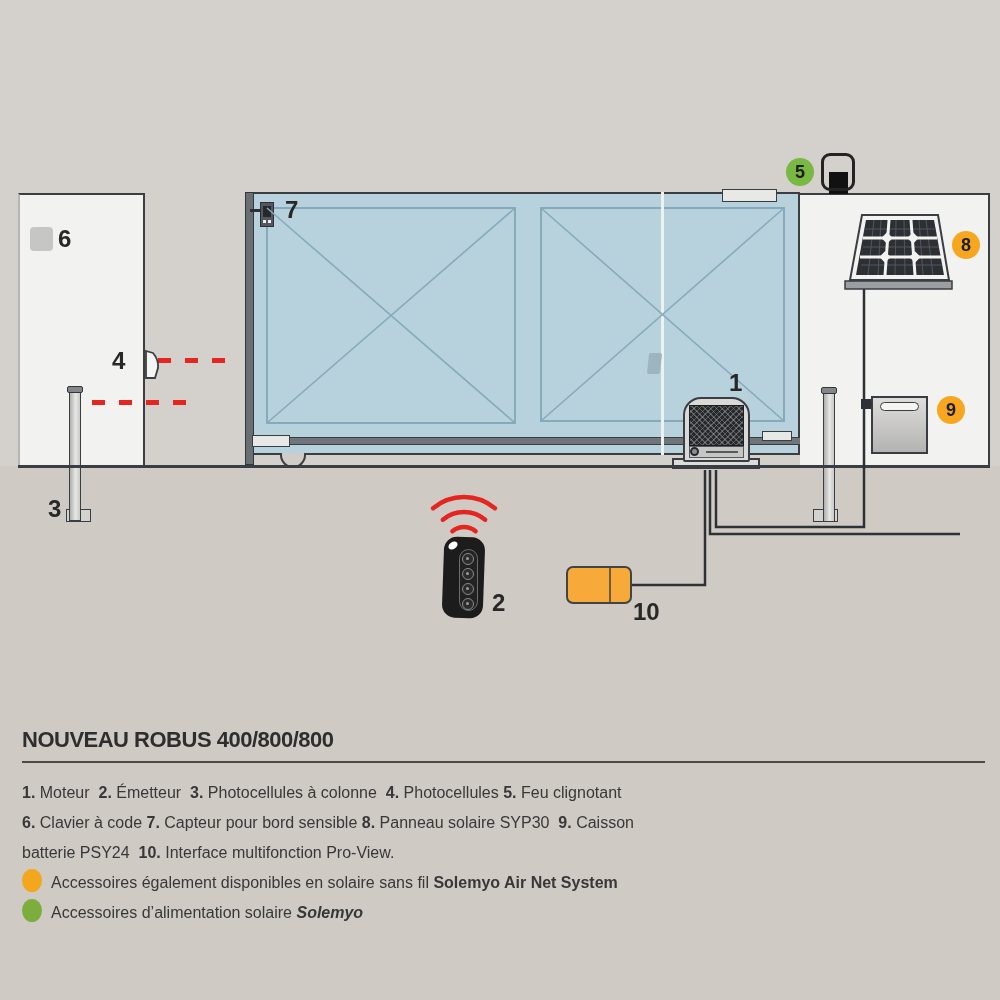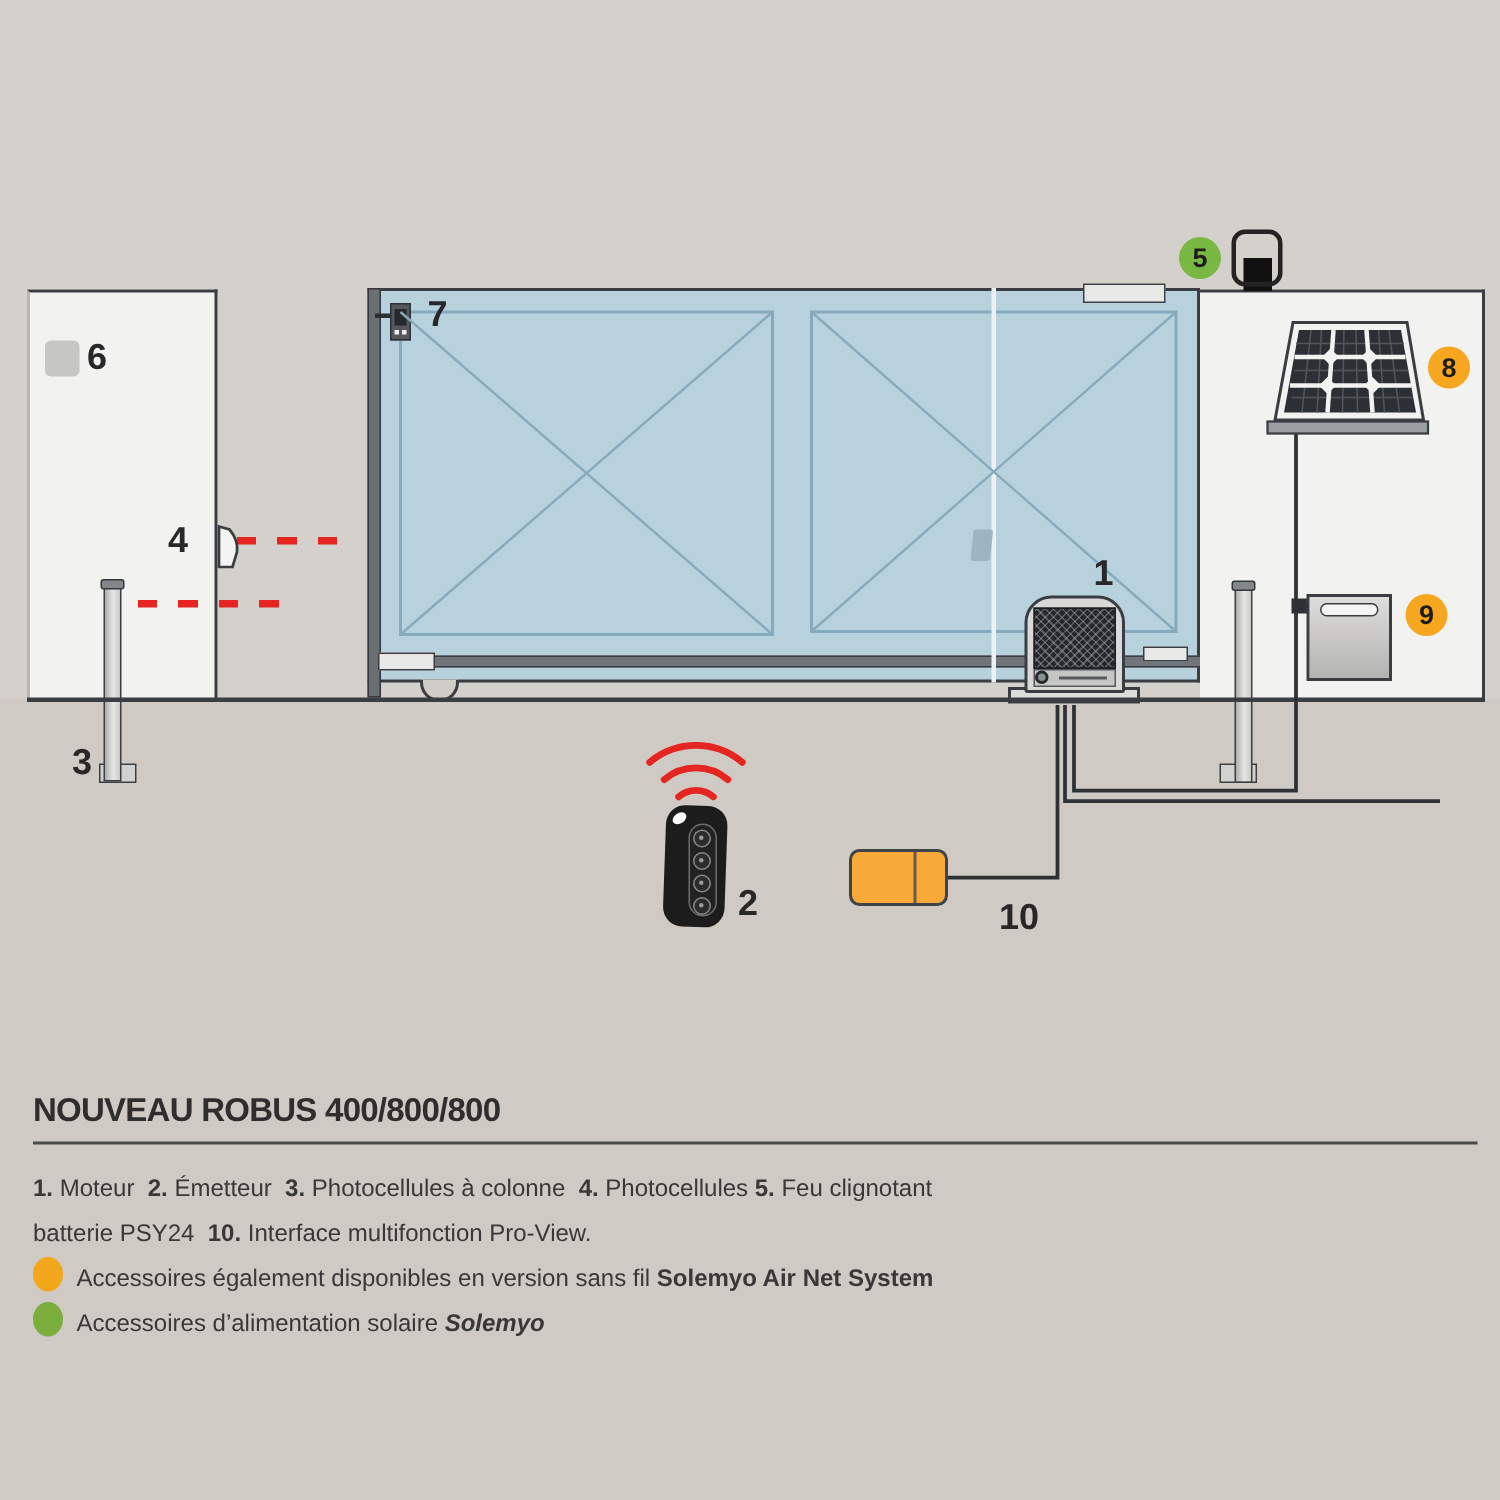--- a/index.html
+++ b/index.html
@@ -191,27 +191,28 @@
       <path d="M433.1,508.2 A48,48 0 0 1 494.9,508.2"></path>
     </g>
   </svg>
 
   <div class="abs numlabel" style="left:729px;top:369px;">1</div>
   <div class="abs numlabel" style="left:492px;top:589px;">2</div>
   <div class="abs numlabel" style="left:48px;top:495px;">3</div>
   <div class="abs numlabel" style="left:112px;top:347px;">4</div>
   <div class="abs numlabel" style="left:58px;top:225px;">6</div>
   <div class="abs numlabel" style="left:285px;top:196px;">7</div>
-  <div class="abs numlabel" style="left:666px;top:598px;">10</div>
+  <div class="abs numlabel" style="left:633px;top:598px;">10</div>
   <div class="abs circle c-green" style="left:786px;top:158px;">5</div>
   <div class="abs circle c-orange" style="left:952px;top:231px;">8</div>
   <div class="abs circle c-orange" style="left:937px;top:396px;">9</div>
 
   <div class="abs legend-title">NOUVEAU ROBUS 400/800/800</div>
   <div class="abs rule"></div>
   <div class="abs legend-lines">
       <div class="legend-line"><span style="font-weight: bold;">1.</span><span> Moteur  </span><span style="font-weight: bold;">2.</span><span> Émetteur  </span><span style="font-weight: bold;">3.</span><span> Photocellules à colonne  </span><span style="font-weight: bold;">4.</span><span> Photocellules </span><span style="font-weight: bold;">5.</span><span> Feu clignotant</span></div>
+      <div class="legend-line"><span style="font-weight: bold;">6.</span><span> Clavier à code </span><span style="font-weight: bold;">7.</span><span> Capteur pour bord sensible </span><span style="font-weight: bold;">8.</span><span> Panneau solaire SYP30  </span><span style="font-weight: bold;">9.</span><span> Caisson</span></div>
       <div class="legend-line"><span>batterie PSY24  </span><span style="font-weight: bold;">10.</span><span> Interface multifonction Pro-View.</span></div>
-      <div class="legend-line"><span class="bullet" style="background: rgb(243, 167, 28);"></span><span>Accessoires également disponibles en version sans fil </span><span style="font-weight: bold;">Solemyo Air Net System</span></div>
+      <div class="legend-line"><span class="bullet" style="background: rgb(243, 167, 28);"></span><span>Accessoires également disponibles en solaire sans fil </span><span style="font-weight: bold;">Solemyo Air Net System</span></div>
       <div class="legend-line"><span class="bullet" style="background: rgb(124, 174, 62);"></span><span>Accessoires d’alimentation solaire </span><span style="font-weight: bold; font-style: italic;">Solemyo</span></div>
     </div>
 
 </div>
 
 </body></html>

